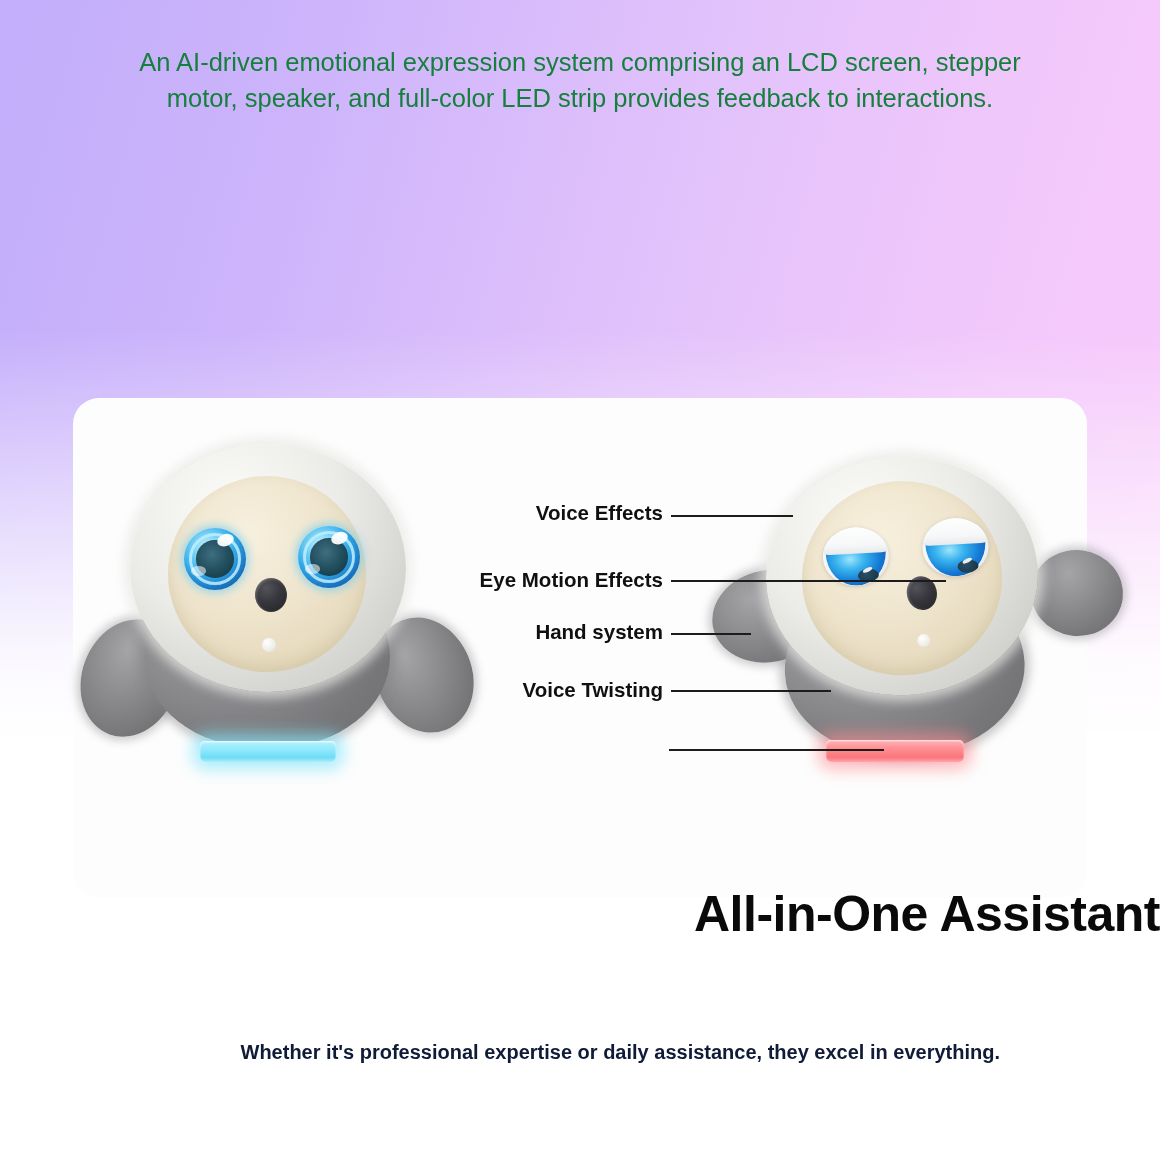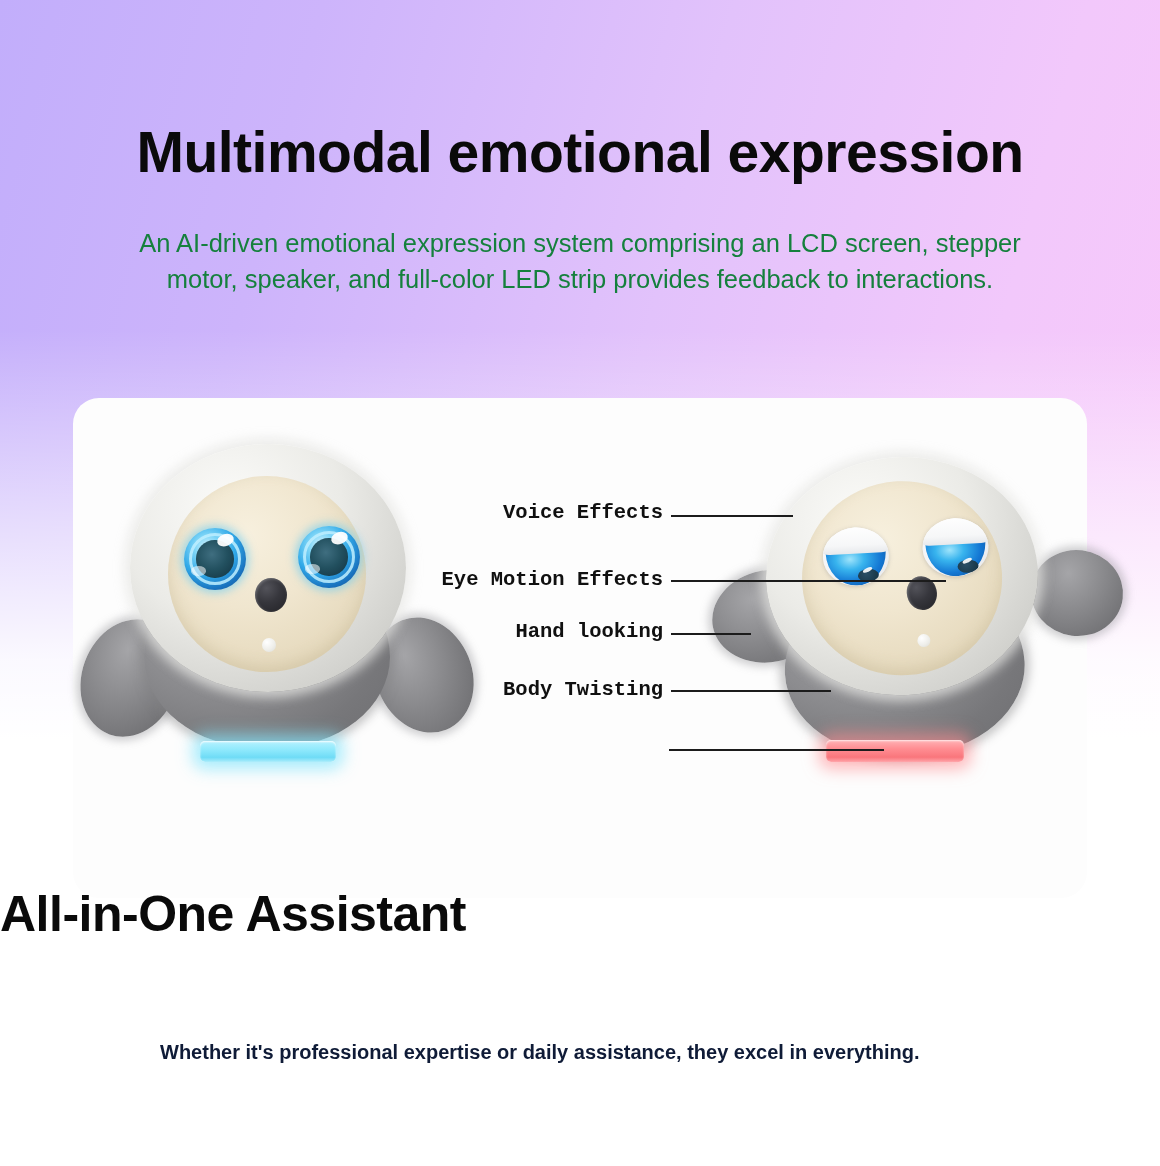--- a/index.html
+++ b/index.html
@@ -184,31 +184,31 @@
     background:linear-gradient(to bottom, #b6f2ff 0%, #8fe9fc 42%, #6fdcf6 78%, #a9ecfb 100%);
     box-shadow:0 0 16px 7px rgba(134,230,252,0.72), inset 0 1px 2px rgba(255,255,255,0.9);
   }
 
   .led-pink {
     background:linear-gradient(to bottom, #ffb3b6 0%, #ff8d92 40%, #f9767c 78%, #ffa3a8 100%);
     box-shadow:0 0 16px 7px rgba(255,140,146,0.62), inset 0 1px 2px rgba(255,255,255,0.75);
   }
 
   
-  .callout { position:absolute; display:flex; align-items:flex-start;font-family:Liberation Mono, monospace; }
+  .callout { position:absolute; display:flex; align-items:flex-start; }
   .callout .c-label {
     font-size:20.5px;
     font-weight:bold;
     color:#101010;
     white-space:nowrap;
     text-align:right;
   }
 
   
-  .bottom { position:absolute; left:0; width:1160px; text-align:left; }
+  .bottom { position:absolute; left:0; width:1160px; text-align:right; }
 
   .bottom-title {
     top:885px;
     font-size:50px;
     font-weight:bold;
     letter-spacing:-0.5px;
     color:#0a0a0a;
   }
 
   .bottom-line1 {
@@ -228,21 +228,20 @@
   .bottom-para .inner { width:840px; margin:0 auto; }
 </style>
 </head>
 <body>
 
 <div id="page">
 
   <div class="bg-gradient"></div>
 
   <div class="header">
-    <div class="headline">Multimodal emotional expression</div>
     <div class="subtitle">An AI-driven emotional expression system comprising an LCD screen, stepper motor, speaker, and full-color LED strip provides feedback to interactions.</div>
   </div>
 
   <div class="product-card"></div>
 
   <div class="robot" style="left:90px; top:440px; width:400px; height:340px;">
 
     <div class="r-arm" style="left:-8px; top:178px; width:96px; height:120px; transform:rotate(20deg);"></div>
 
     <div class="r-arm" style="left:286px; top:176px; width:96px; height:118px; transform:rotate(-22deg);"></div>
@@ -315,26 +314,26 @@
     <div class="c-label">Voice Effects</div>
   </div>
   <div class="c-line" style="position:absolute; left:671px; top:515px; width:122px; height:0; border-top:2px solid #1c1c1c;"></div>
 
   <div class="callout" style="left:663px; top:568px; transform:translateX(-100%);">
     <div class="c-label">Eye Motion Effects</div>
   </div>
   <div class="c-line" style="position:absolute; left:671px; top:580px; width:275px; height:0; border-top:2px solid #1c1c1c;"></div>
 
   <div class="callout" style="left:663px; top:620px; transform:translateX(-100%);">
-    <div class="c-label">Hand looking</div>
+    <div class="c-label">Hand system</div>
   </div>
   <div class="c-line" style="position:absolute; left:671px; top:633px; width:80px; height:0; border-top:2px solid #1c1c1c;"></div>
 
   <div class="callout" style="left:663px; top:678px; transform:translateX(-100%);">
-    <div class="c-label">Body Twisting</div>
+    <div class="c-label">Voice Twisting</div>
   </div>
   <div class="c-line" style="position:absolute; left:671px; top:690px; width:160px; height:0; border-top:2px solid #1c1c1c;"></div>
 
   <div class="c-line" style="position:absolute; left:669px; top:749px; width:215px; height:0; border-top:2px solid #1c1c1c;"></div>
 
   <div class="bottom bottom-title">All-in-One Assistant</div>
   <div class="bottom bottom-para">
     <div class="inner">Whether it's professional expertise or daily assistance, they excel in everything.</div>
   </div>
 

